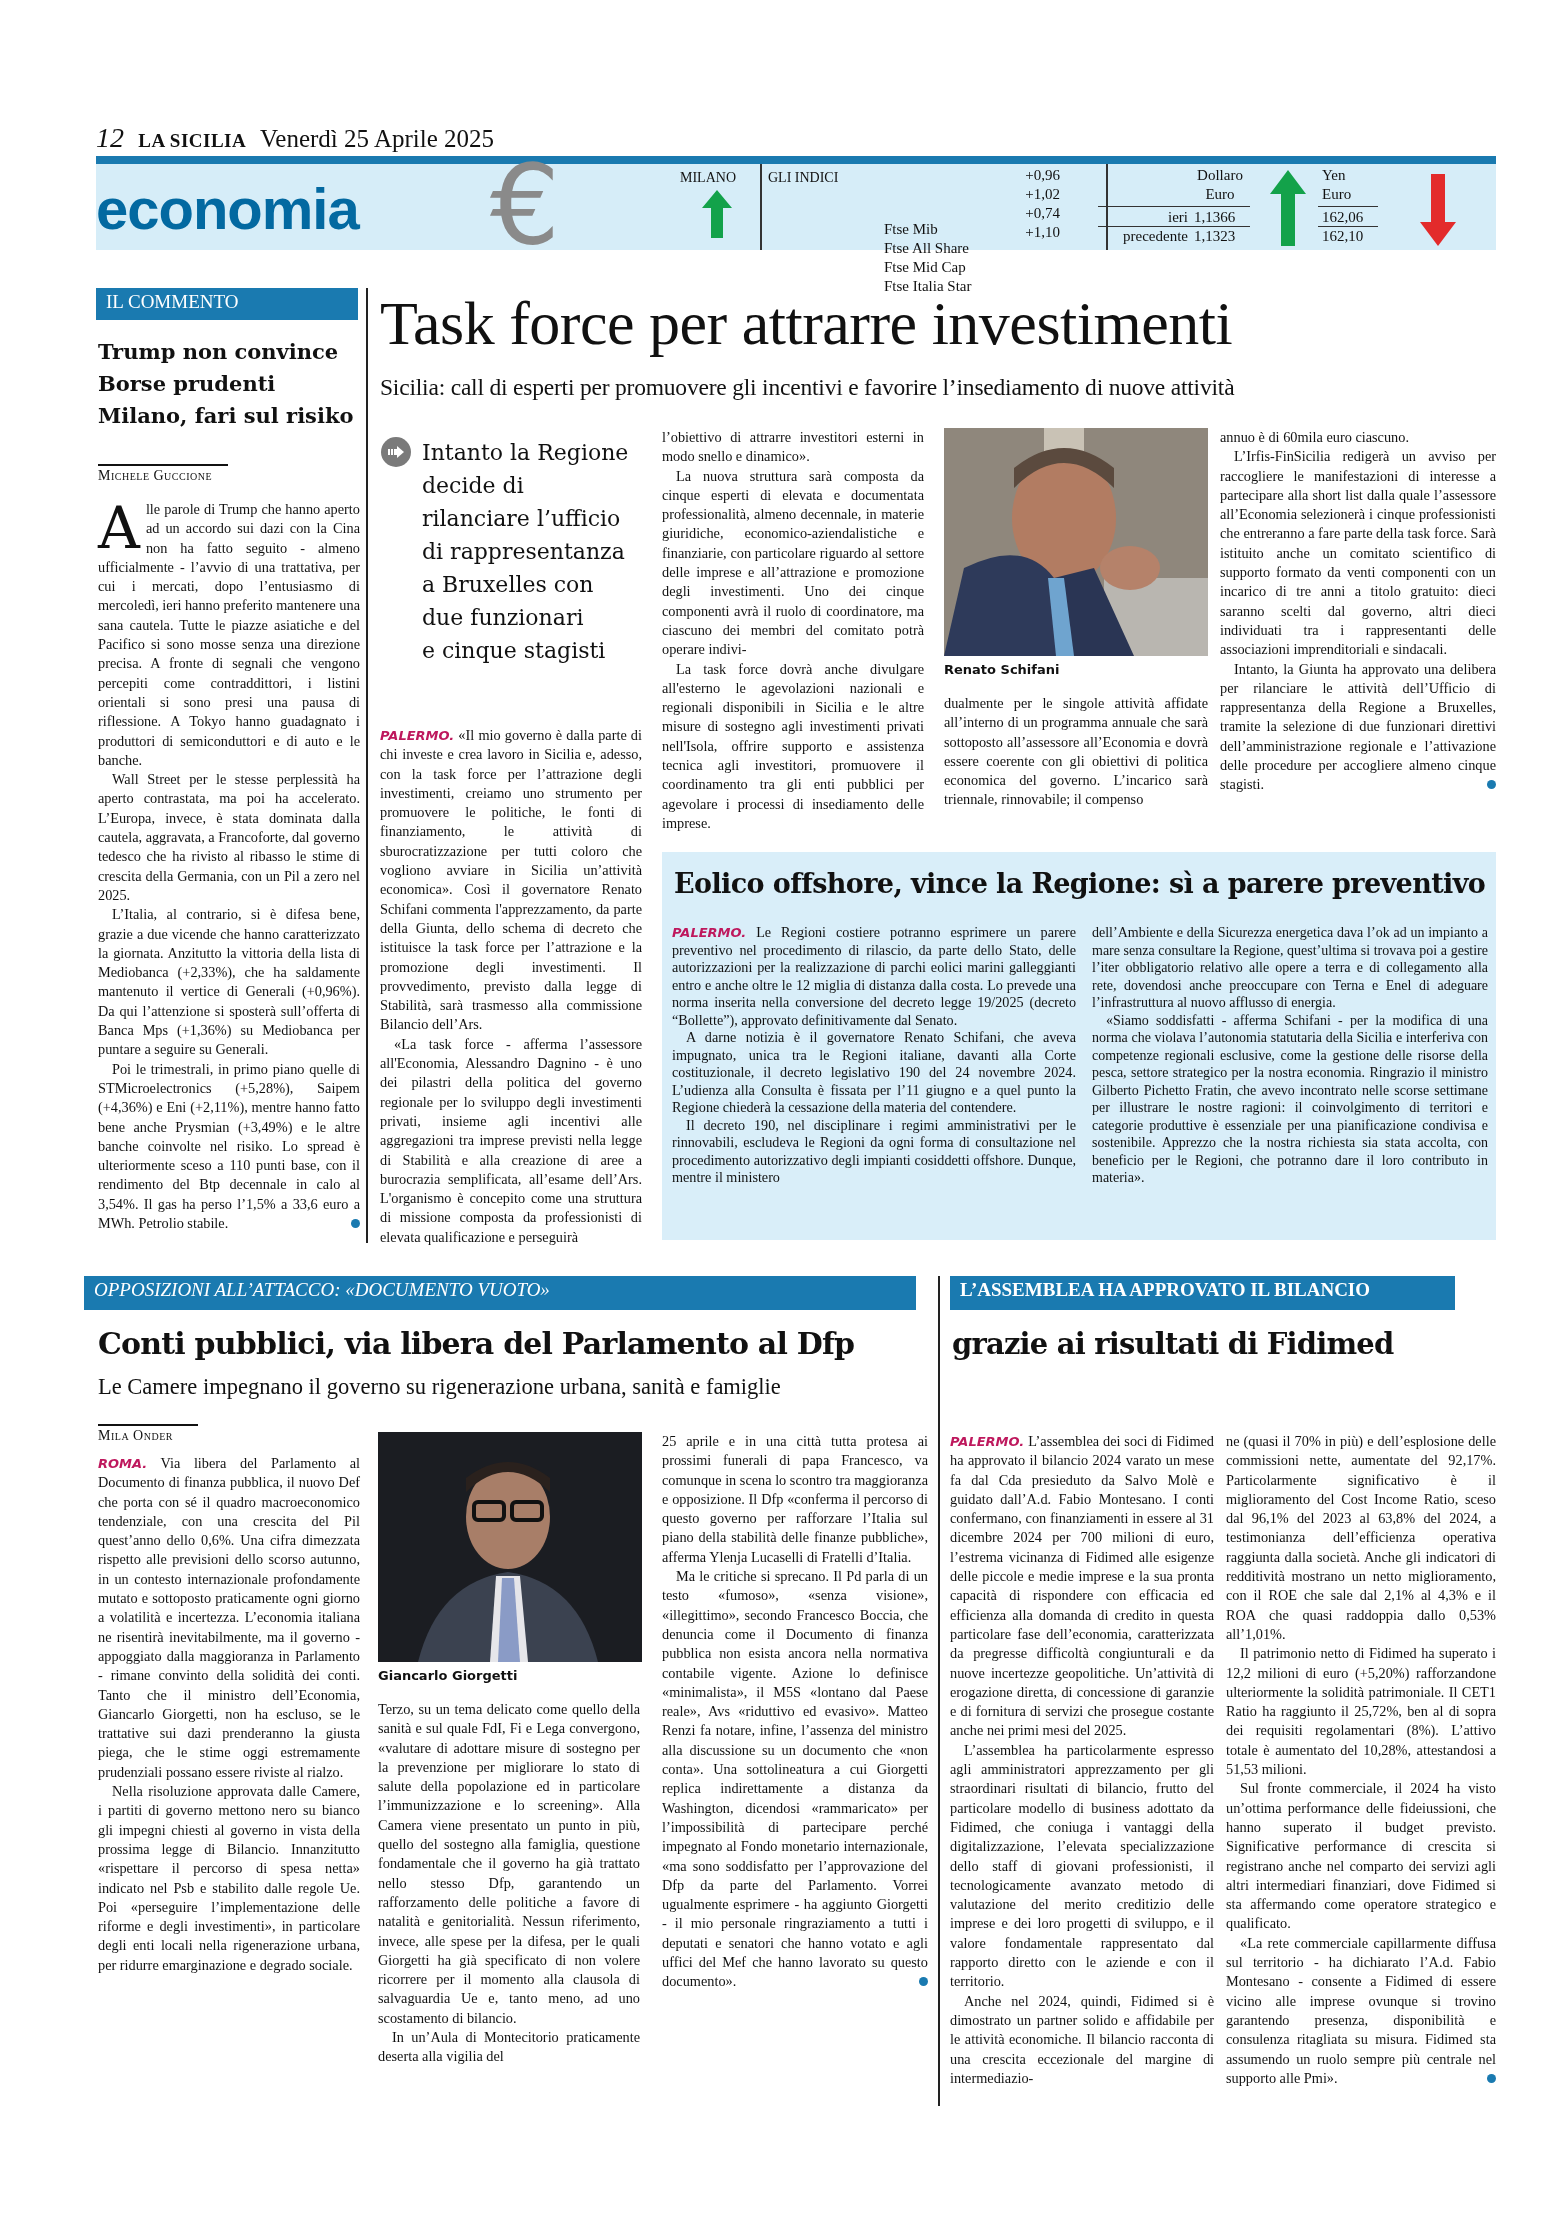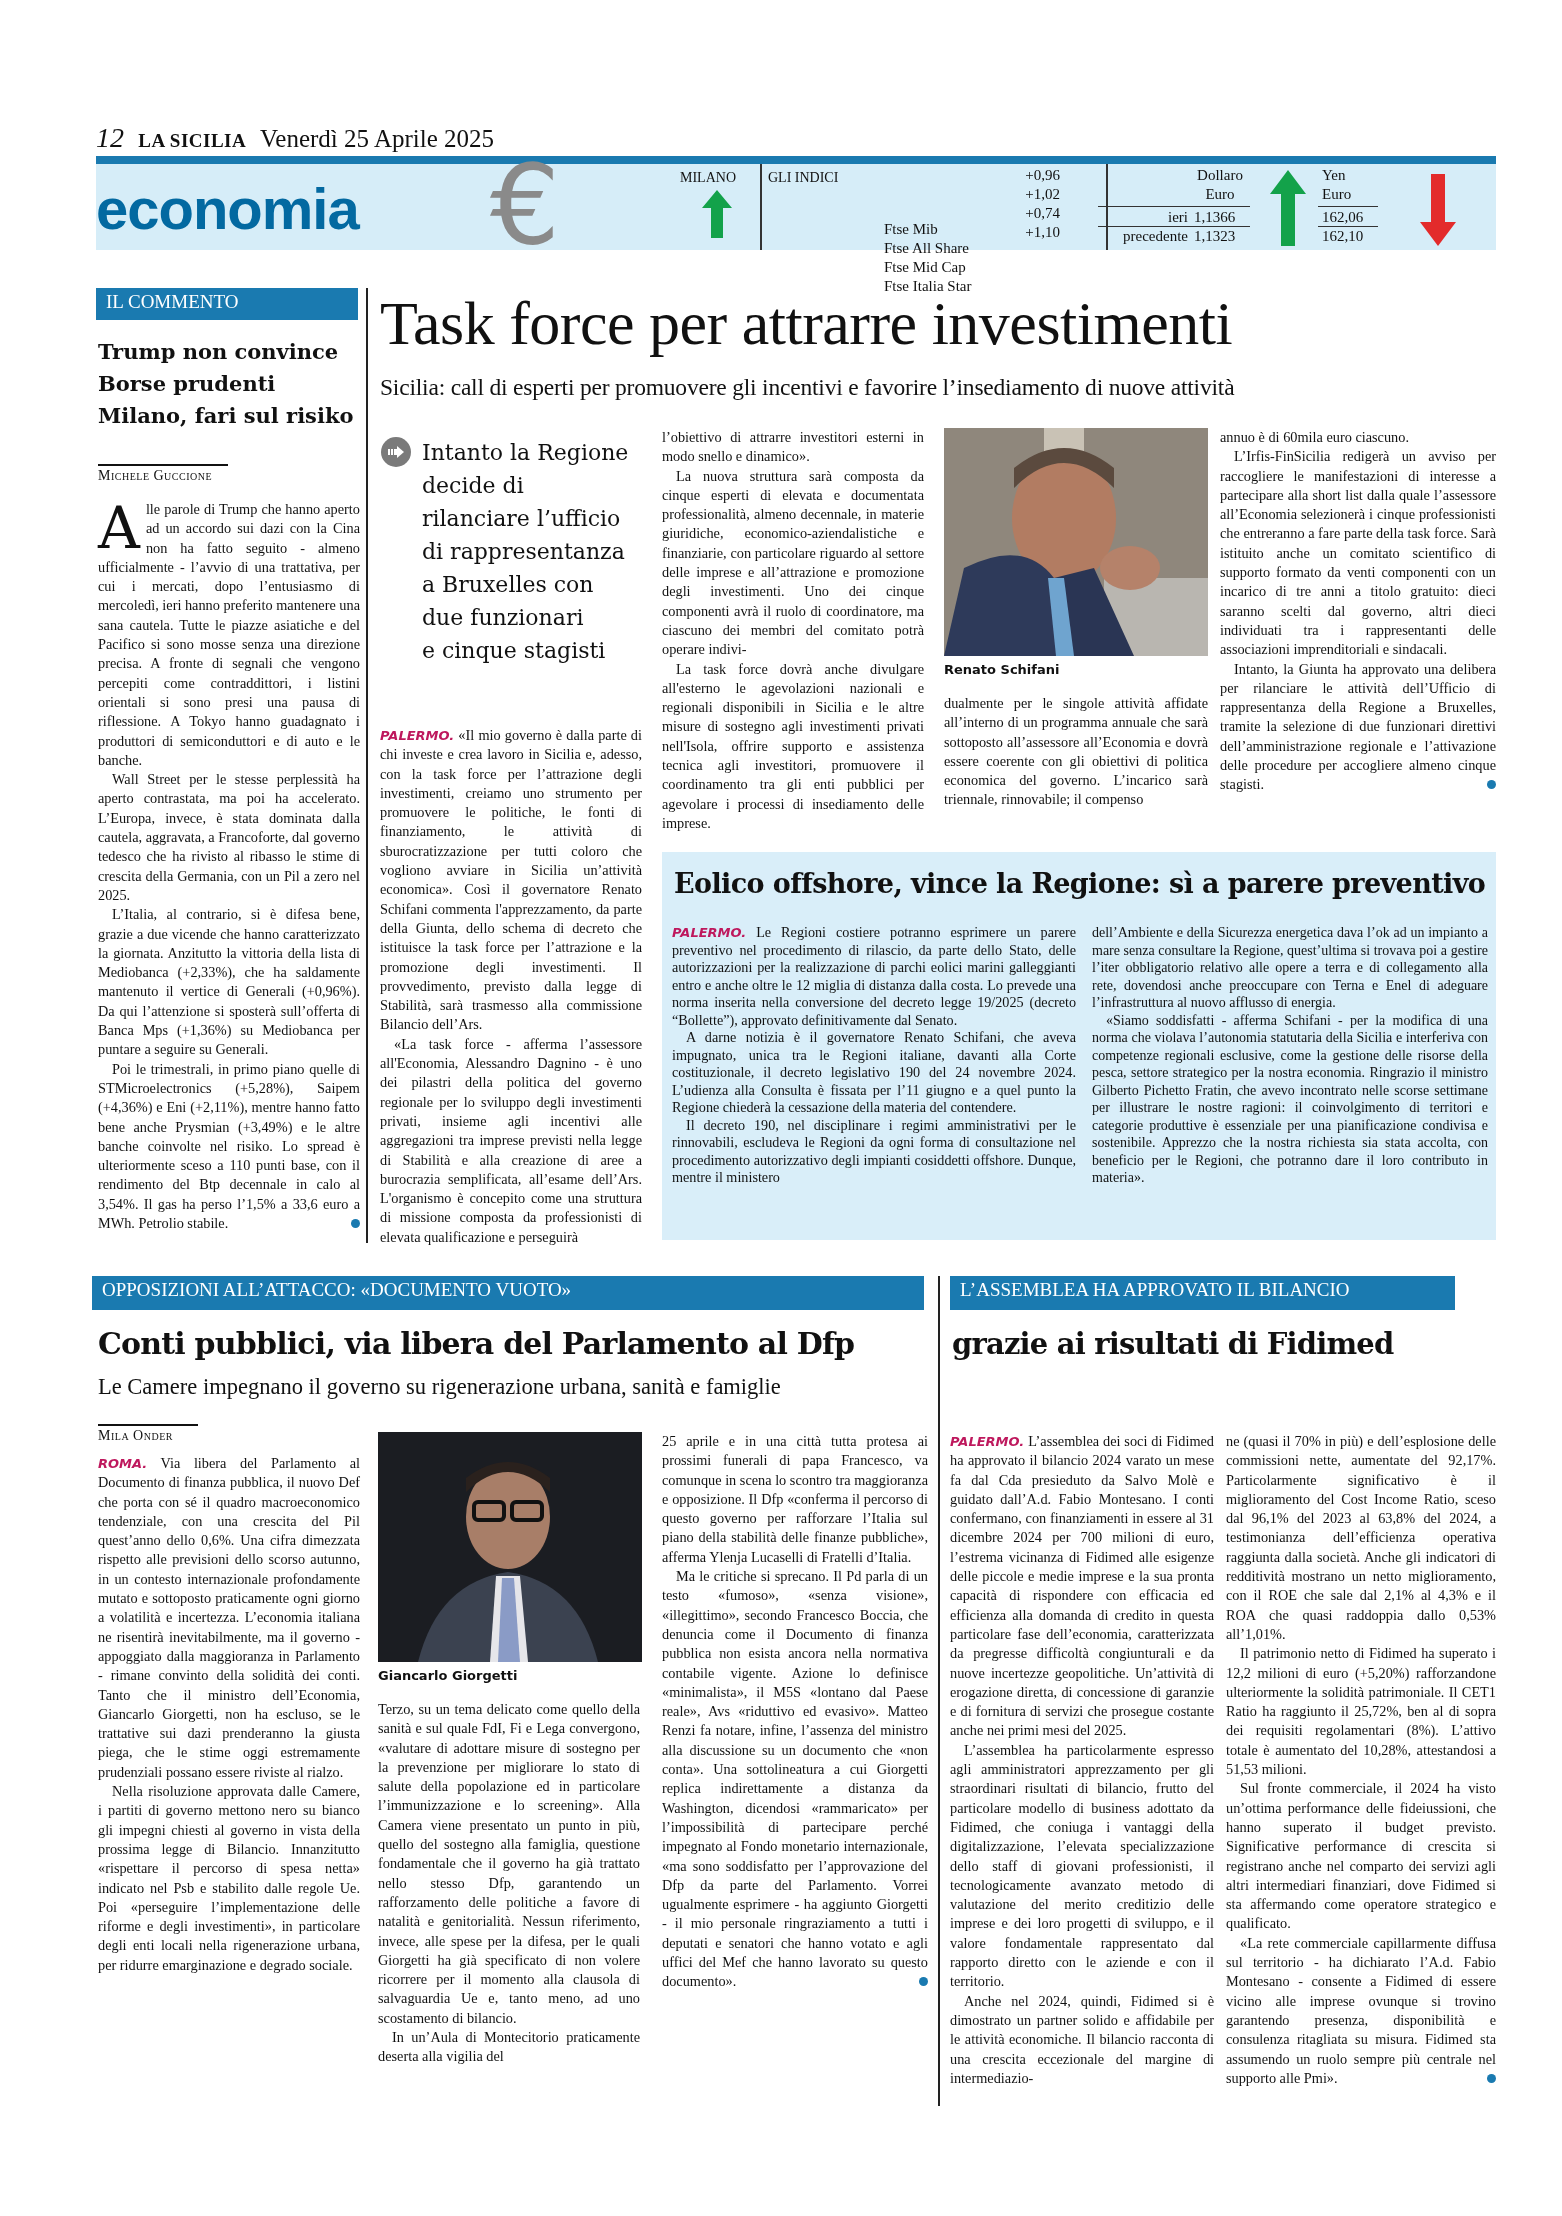--- a/index.html
+++ b/index.html
@@ -154,21 +154,21 @@
 <div class="abs col" style="left:672px;top:924px;width:404px;font-size:14.2px;line-height:17.5px;">
   <p class="first"><span class="dateline">PALERMO.</span> <span>Le Regioni costiere potranno esprimere un parere preventivo nel procedimento di rilascio, da parte dello Stato, delle autorizzazioni per la realizzazione di parchi eolici marini galleggianti entro e anche oltre le 12 miglia di distanza dalla costa. Lo prevede una norma inserita nella conversione del decreto legge 19/2025 (decreto “Bollette”), approvato definitivamente dal Senato.</span></p>
   <p>A darne notizia è il governatore Renato Schifani, che aveva impugnato, unica tra le Regioni italiane, davanti alla Corte costituzionale, il decreto legislativo 190 del 24 novembre 2024. L’udienza alla Consulta è fissata per l’11 giugno e a quel punto la Regione chiederà la cessazione della materia del contendere.</p>
   <p>Il decreto 190, nel disciplinare i regimi amministrativi per le rinnovabili, escludeva le Regioni da ogni forma di consultazione nel procedimento autorizzativo degli impianti cosiddetti offshore. Dunque, mentre il ministero</p>
 </div>
 <div class="abs col" style="left:1092px;top:924px;width:396px;font-size:14px;line-height:17.5px;">
   <p class="first">dell’Ambiente e della Sicurezza energetica dava l’ok ad un impianto a mare senza consultare la Regione, quest’ultima si trovava poi a gestire l’iter obbligatorio relativo alle opere a terra e di collegamento alla rete, dovendosi anche preoccupare con Terna e Enel di adeguare l’infrastruttura al nuovo afflusso di energia.</p>
   <p>«Siamo soddisfatti - afferma Schifani - per la modifica di una norma che violava l’autonomia statutaria della Sicilia e interferiva con competenze regionali esclusive, come la gestione delle risorse della pesca, settore strategico per la nostra economia. Ringrazio il ministro Gilberto Pichetto Fratin, che avevo incontrato nelle scorse settimane per illustrare le nostre ragioni: il coinvolgimento di territori e categorie produttive è essenziale per una pianificazione condivisa e sostenibile. Apprezzo che la nostra richiesta sia stata accolta, con beneficio per le Regioni, che potranno dare il loro contributo in materia».</p>
 </div>
 
-<div class="abs kicker" style="left:92px;top:1276px;width:832px;height:34px;">OPPOSIZIONI ALL’ATTACCO: «DOCUMENTO VUOTO»</div>
+<div class="abs kicker" style="left:84px;top:1276px;width:832px;height:34px;font-style:italic;">OPPOSIZIONI ALL’ATTACCO: «DOCUMENTO VUOTO»</div>
 <div class="abs" style="left:98px;top:1322px;width:840px;font-family:'DejaVu Serif',serif;font-weight:bold;font-size:30px;line-height:44px;white-space:nowrap;letter-spacing:-0.8px;">Conti pubblici, via libera del Parlamento al Dfp</div>
 <div class="abs" style="left:98px;top:1372px;width:840px;font-family:'Liberation Serif',serif;font-size:22.5px;line-height:30px;white-space:nowrap;">Le Camere impegnano il governo su rigenerazione urbana, sanità e famiglie</div>
 <div class="abs byline" style="left:98px;top:1424px;width:100px;">Mila Onder</div>
 <div class="abs col" style="left:98px;top:1454px;width:262px;">
   <p class="first"><span class="dateline">ROMA.</span> <span>Via libera del Parlamento al Documento di finanza pubblica, il nuovo Def che porta con sé il quadro macroeconomico tendenziale, con una crescita del Pil quest’anno dello 0,6%. Una cifra dimezzata rispetto alle previsioni dello scorso autunno, in un contesto internazionale profondamente mutato e sottoposto praticamente ogni giorno a volatilità e incertezza. L’economia italiana ne risentirà inevitabilmente, ma il governo - appoggiato dalla maggioranza in Parlamento - rimane convinto della solidità dei conti. Tanto che il ministro dell’Economia, Giancarlo Giorgetti, non ha escluso, se le trattative sui dazi prenderanno la giusta piega, che le stime oggi estremamente prudenziali possano essere riviste al rialzo.</span></p>
   <p>Nella risoluzione approvata dalle Camere, i partiti di governo mettono nero su bianco gli impegni chiesti al governo in vista della prossima legge di Bilancio. Innanzitutto «rispettare il percorso di spesa netta» indicato nel Psb e stabilito dalle regole Ue. Poi «perseguire l’implementazione delle riforme e degli investimenti», in particolare degli enti locali nella rigenerazione urbana, per ridurre emarginazione e degrado sociale.</p>
 </div>
 
 <svg class="abs" style="left:378px;top:1432px" width="264" height="230">
   <rect width="264" height="230" fill="#1b1d22"></rect>
@@ -184,21 +184,21 @@
 <div class="abs col" style="left:378px;top:1700px;width:262px;">
   <p class="first">Terzo, su un tema delicato come quello della sanità e sul quale FdI, Fi e Lega convergono, «valutare di adottare misure di sostegno per la prevenzione per migliorare lo stato di salute della popolazione ed in particolare l’immunizzazione e lo screening». Alla Camera viene presentato un punto in più, quello del sostegno alla famiglia, questione fondamentale che il governo ha già trattato nello stesso Dfp, garantendo un rafforzamento delle politiche a favore di natalità e genitorialità. Nessun riferimento, invece, alle spese per la difesa, per le quali Giorgetti ha già specificato di non volere ricorrere per il momento alla clausola di salvaguardia Ue e, tanto meno, ad uno scostamento di bilancio.</p>
   <p>In un’Aula di Montecitorio praticamente deserta alla vigilia del</p>
 </div>
 <div class="abs col" style="left:662px;top:1432px;width:266px;">
   <p class="first">25 aprile e in una città tutta protesa ai prossimi funerali di papa Francesco, va comunque in scena lo scontro tra maggioranza e opposizione. Il Dfp «conferma il percorso di questo governo per rafforzare l’Italia sul piano della stabilità delle finanze pubbliche», afferma Ylenja Lucaselli di Fratelli d’Italia.</p>
   <p><span>Ma le critiche si sprecano. Il Pd parla di un testo «fumoso», «senza visione», «illegittimo», secondo Francesco Boccia, che denuncia come il Documento di finanza pubblica non esista ancora nella normativa contabile vigente. Azione lo definisce «minimalista», il M5S «lontano dal Paese reale», Avs «riduttivo ed evasivo». Matteo Renzi fa notare, infine, l’assenza del ministro alla discussione su un documento che «non conta». Una sottolineatura a cui Giorgetti replica indirettamente a distanza da Washington, dicendosi «rammaricato» per l’impossibilità di partecipare perché impegnato al Fondo monetario internazionale, «ma sono soddisfatto per l’approvazione del Dfp da parte del Parlamento. Vorrei ugualmente esprimere - ha aggiunto Giorgetti - il mio personale ringraziamento a tutti i deputati e senatori che hanno votato e agli uffici del Mef che hanno lavorato su questo documento».</span> <span class="dot"></span></p>
 </div>
 <div class="abs rule-v" style="left:938px;top:1276px;height:830px;"></div>
 
-<div class="abs kicker" style="left:950px;top:1276px;width:505px;height:34px;">L’ASSEMBLEA HA APPROVATO IL BILANCIO</div>
+<div class="abs kicker" style="left:950px;top:1276px;width:505px;height:34px;font-weight:bold;">L’ASSEMBLEA HA APPROVATO IL BILANCIO</div>
 <div class="abs" style="left:952px;top:1322px;width:546px;font-family:'DejaVu Serif',serif;font-weight:bold;font-size:29px;line-height:44px;white-space:nowrap;letter-spacing:-0.8px;">
   <div>grazie ai risultati di Fidimed</div>
 </div>
 <div class="abs col" style="left:950px;top:1432px;width:264px;">
   <p class="first"><span class="dateline">PALERMO.</span> <span>L’assemblea dei soci di Fidimed ha approvato il bilancio 2024 varato un mese fa dal Cda presieduto da Salvo Molè e guidato dall’A.d. Fabio Montesano. I conti confermano, con finanziamenti in essere al 31 dicembre 2024 per 700 milioni di euro, l’estrema vicinanza di Fidimed alle esigenze delle piccole e medie imprese e la sua pronta capacità di rispondere con efficacia ed efficienza alla domanda di credito in questa particolare fase dell’economia, caratterizzata da pregresse difficoltà congiunturali e da nuove incertezze geopolitiche. Un’attività di erogazione diretta, di concessione di garanzie e di fornitura di servizi che prosegue costante anche nei primi mesi del 2025.</span></p>
   <p>L’assemblea ha particolarmente espresso agli amministratori apprezzamento per gli straordinari risultati di bilancio, frutto del particolare modello di business adottato da Fidimed, che coniuga i vantaggi della digitalizzazione, l’elevata specializzazione dello staff di giovani professionisti, il tecnologicamente avanzato metodo di valutazione del merito creditizio delle imprese e dei loro progetti di sviluppo, e il valore fondamentale rappresentato dal rapporto diretto con le aziende e con il territorio.</p>
   <p>Anche nel 2024, quindi, Fidimed si è dimostrato un partner solido e affidabile per le attività economiche. Il bilancio racconta di una crescita eccezionale del margine di intermediazio-</p>
 </div>
 <div class="abs col" style="left:1226px;top:1432px;width:270px;">
   <p class="first">ne (quasi il 70% in più) e dell’esplosione delle commissioni nette, aumentate del 92,17%. Particolarmente significativo è il miglioramento del Cost Income Ratio, sceso dal 96,1% del 2023 al 63,8% del 2024, a testimonianza dell’efficienza operativa raggiunta dalla società. Anche gli indicatori di redditività mostrano un netto miglioramento, con il ROE che sale dal 2,1% al 4,3% e il ROA che quasi raddoppia dallo 0,53% all’1,01%.</p>

